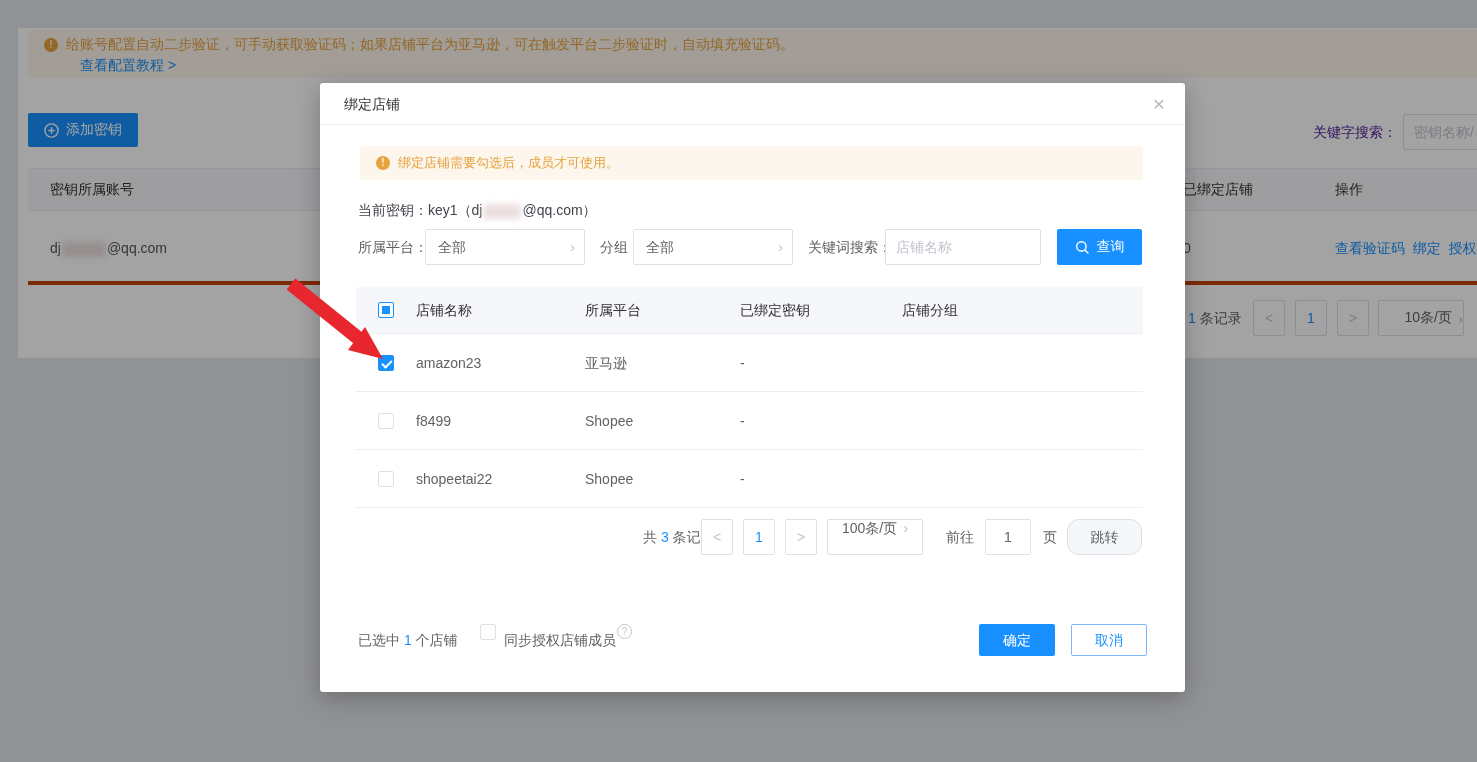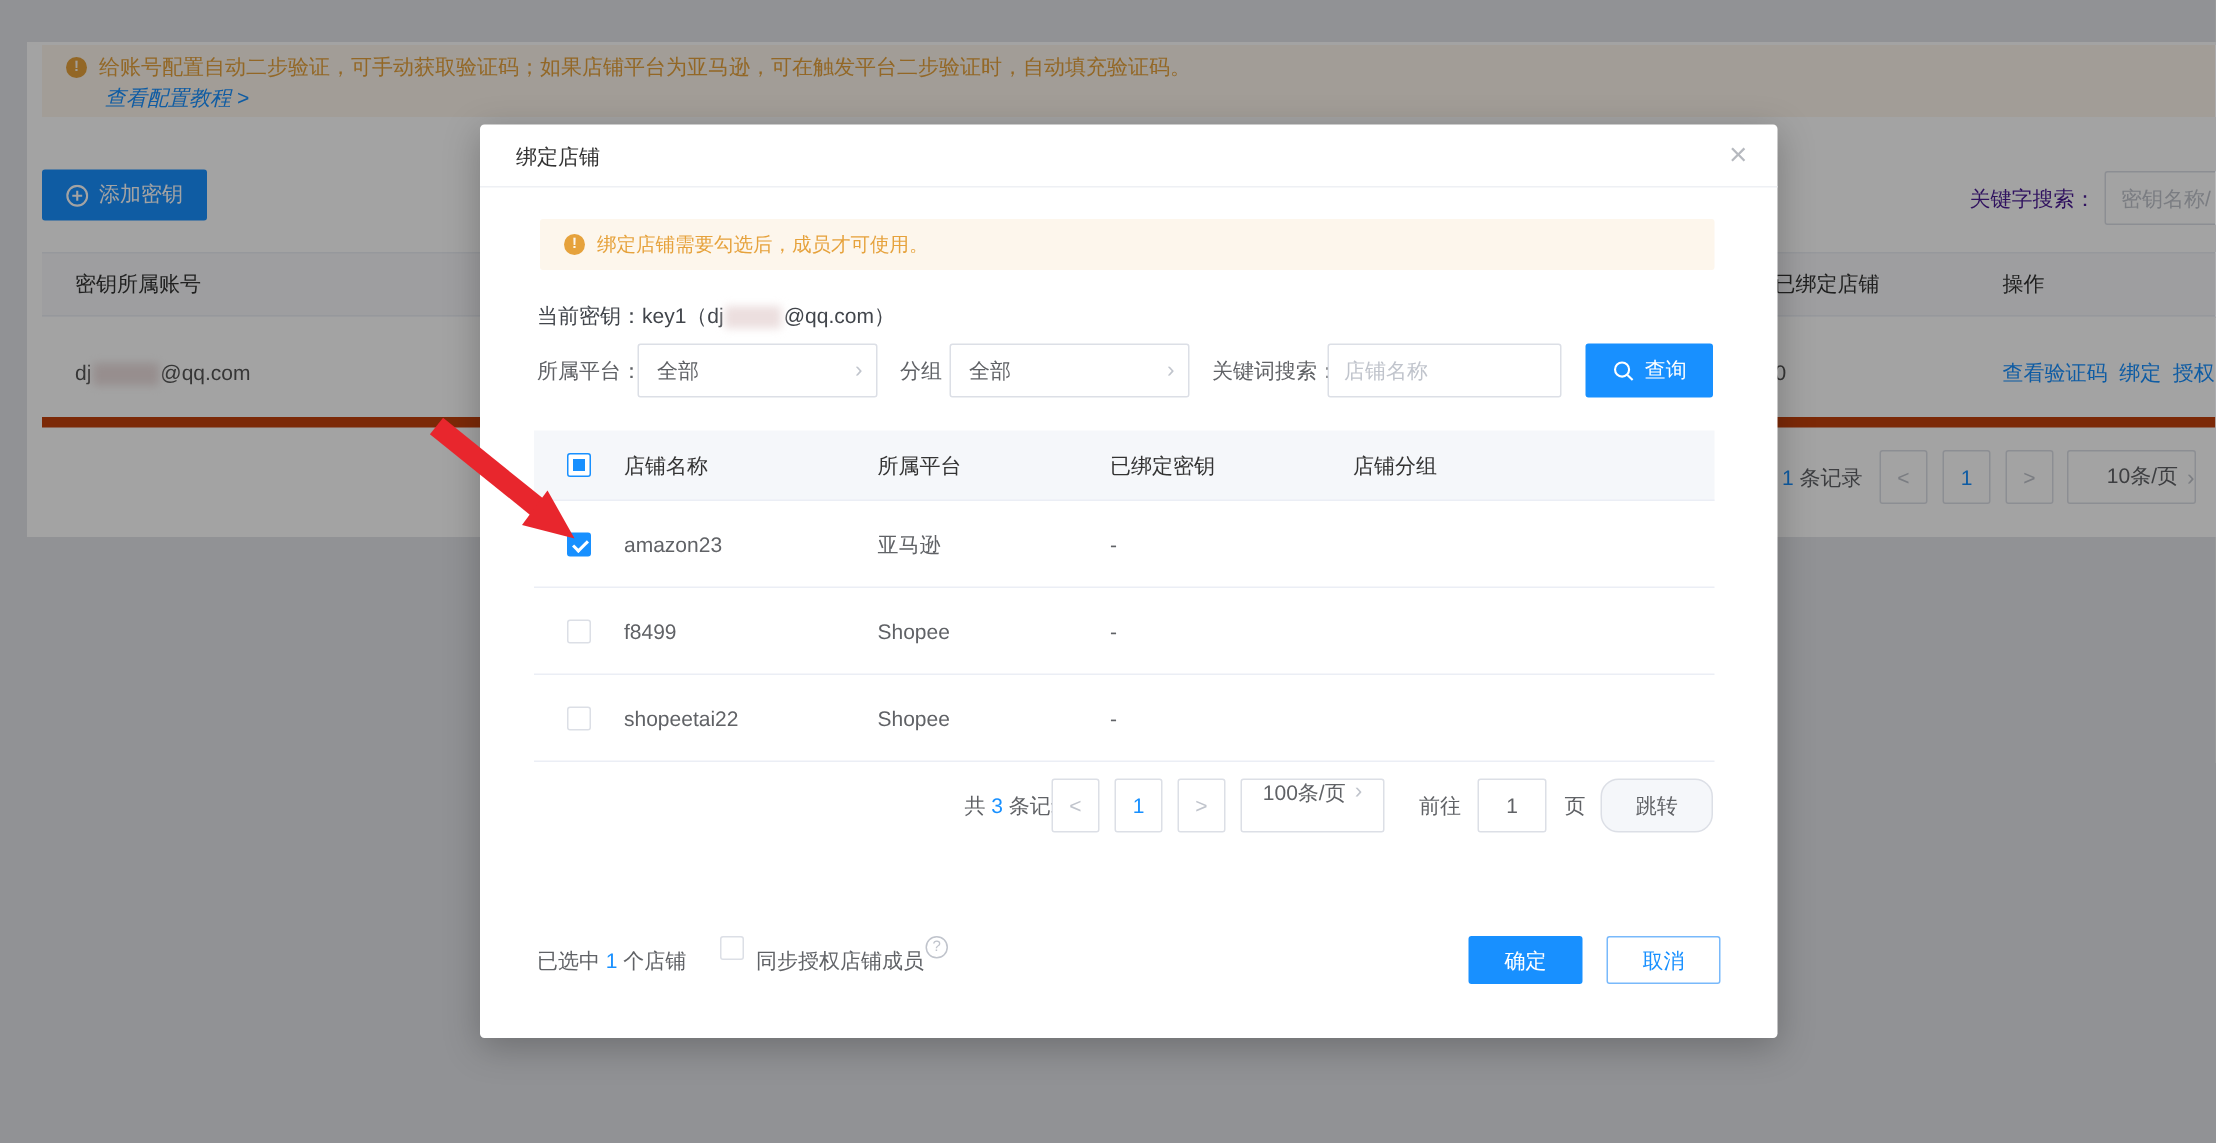--- a/index.html
+++ b/index.html
@@ -9,30 +9,30 @@
     background:#e3e5e9;
     font-family:"Liberation Sans","DejaVu Sans",sans-serif;
     font-size:14px;color:#333;
   }
   .abs{position:absolute;}
 
   
   .card{left:18px;top:28px;right:0;height:330px;background:#fff;}
   .banner{left:28px;top:30px;right:0;height:48px;background:#fdf6ec;padding:5px 16px;}
   .banner-line1{display:flex;align-items:center;gap:8px;height:20px;color:#e6a23c;}
-  .banner-line2{margin-left:26px;height:20px;line-height:20px;font-style:italic;}
+  .banner-line2{margin-left:36px;height:20px;line-height:20px;}
   .warn-dot{display:inline-block;width:14px;height:14px;border-radius:50%;background:#e6a23c;
     color:#fdf6ec;font-size:10px;font-weight:bold;text-align:center;line-height:14px;flex:0 0 14px;}
   .link{color:#1890ff;text-decoration:none;cursor:pointer;}
   .btn-add{left:28px;top:113px;width:110px;height:34px;background:#1890ff;color:#fff;border-radius:2px;
     display:flex;align-items:center;justify-content:center;gap:7px;cursor:pointer;}
   .bg-thead{left:28px;top:168px;right:0;height:43px;background:#f7f8fa;
     border-top:1px solid #ebeef5;border-bottom:1px solid #ebeef5;}
   .bg-thead span{position:absolute;line-height:41px;color:#333;}
-  .bg-row{left:28px;top:212px;right:0;height:73px;background:#fff;border-bottom:7px solid #c2410c;}
+  .bg-row{left:28px;top:212px;right:0;height:73px;background:#fff;border-bottom:4px solid #c2410c;}
   .bg-row .cell{position:absolute;line-height:72px;color:#555;white-space:nowrap;}
   .blur-chip{display:inline-block;width:44px;height:15px;border-radius:2px;background:#eaded e0;
     background:#ecdfdf;filter:blur(3px);vertical-align:middle;margin:0 1px;}
   .bg-label{color:#4c1d95;}
   .tb-input{height:36px;border:1px solid #dcdfe6;border-radius:2px;padding:0 10px;font-size:14px;
     color:#606266;font-family:inherit;outline:none;background:#fff;}
   .tb-input::placeholder{color:#c0c4cc;}
   .pg-btn{height:36px;border:1px solid #dcdfe6;border-radius:2px;background:#fff;
     display:flex;align-items:center;justify-content:center;color:#c0c4cc;cursor:pointer;}
   .pg-cur{color:#1890ff;}

